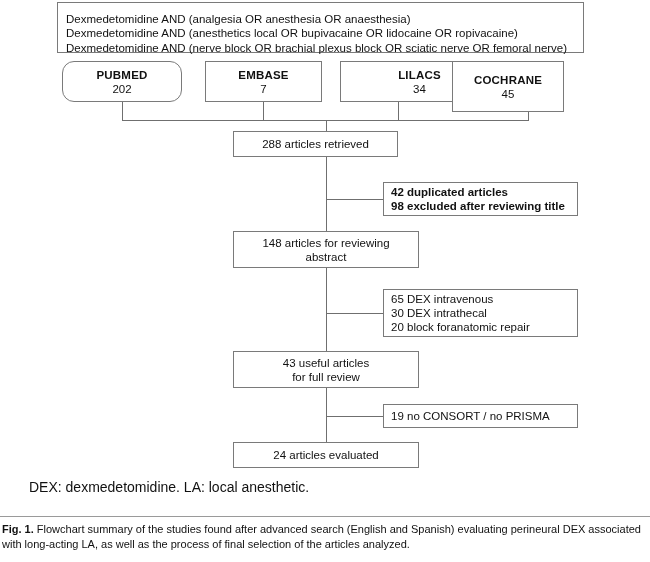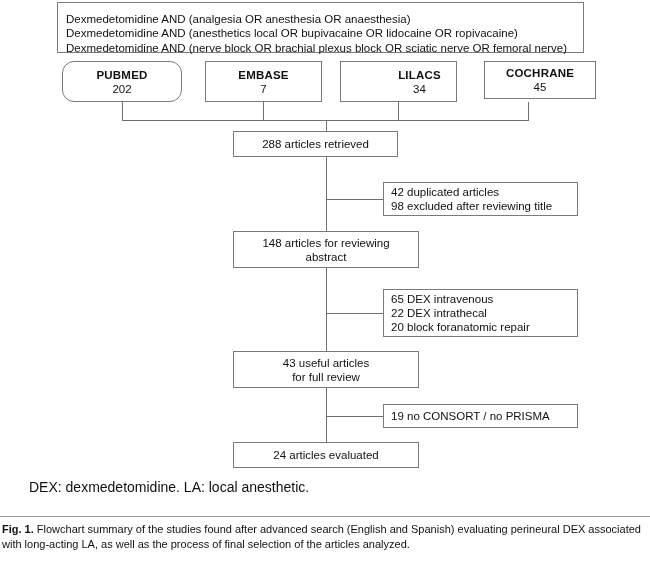--- a/index.html
+++ b/index.html
@@ -44,30 +44,30 @@
     left: 57px; top: 2px; width: 527px; height: 51px;
     padding: 17px 0 5px 8px;
     justify-content: center;
   }
   #query-box .ln { font-size: 11.5px; line-height: 14.5px; }
 
   
   #db-pubmed   { left: 62px;  top: 61px; width: 120px; height: 41px; border-radius: 12px; }
   #db-embase   { left: 205px; top: 61px; width: 117px; height: 41px; }
   #db-lilacs   { left: 340px; top: 61px; width: 117px; height: 41px; padding-left: 42px; }
-  #db-cochrane { left: 484px; top: 61px; width: 112px; height: 38px; }
+  #db-cochrane { left: 452px; top: 61px; width: 112px; height: 51px; }
 
   
   #box-retrieved { left: 233px; top: 131px; width: 165px; height: 26px; }
   #box-abstract  { left: 233px; top: 231px; width: 186px; height: 37px; }
   #box-useful    { left: 233px; top: 351px; width: 186px; height: 37px; }
   #box-evaluated { left: 233px; top: 442px; width: 186px; height: 26px; }
 
   
-  #box-excl-1 { left: 383px; top: 182px; width: 195px; height: 34px; }
+  #box-excl-1 { left: 383px; top: 182px; width: 195px; height: 34px; font-weight: bold; }
   #box-excl-2 { left: 383px; top: 289px; width: 195px; height: 48px; }
   #box-excl-3 { left: 383px; top: 404px; width: 195px; height: 24px; }
 
   
   .line {
     position: absolute;
     background: #6f6f6f;
     z-index: 1;
   }
   .line.v { width: 1px; }
@@ -152,21 +152,21 @@
   <div class="box center" id="box-abstract">
     <span class="ln">148 articles for reviewing</span>
     <span class="ln">abstract</span>
   </div>
 
   <div class="line v" style="left:326px; top:268px; height:83px;"></div>
   <div class="line h" style="left:326px; top:313px; width:57px;"></div>
 
   <div class="box left" id="box-excl-2">
     <span class="ln">65 DEX intravenous</span>
-    <span class="ln">22 DEX intrathecal</span>
+    <span class="ln">30 DEX intrathecal</span>
     <span class="ln">20 block foranatomic repair</span>
   </div>
 
   <div class="box center" id="box-useful">
     <span class="ln">43 useful articles</span>
     <span class="ln">for full review</span>
   </div>
 
   <div class="line v" style="left:326px; top:388px; height:54px;"></div>
   <div class="line h" style="left:326px; top:416px; width:57px;"></div>

